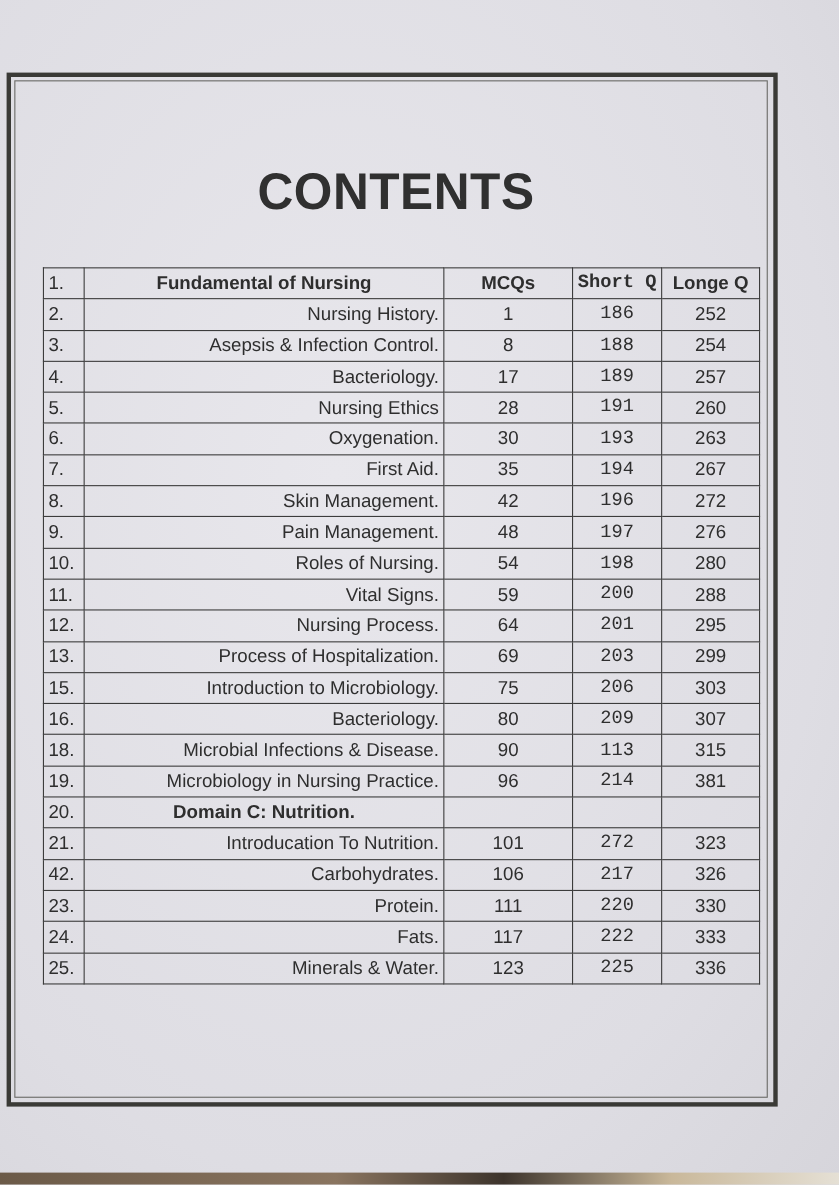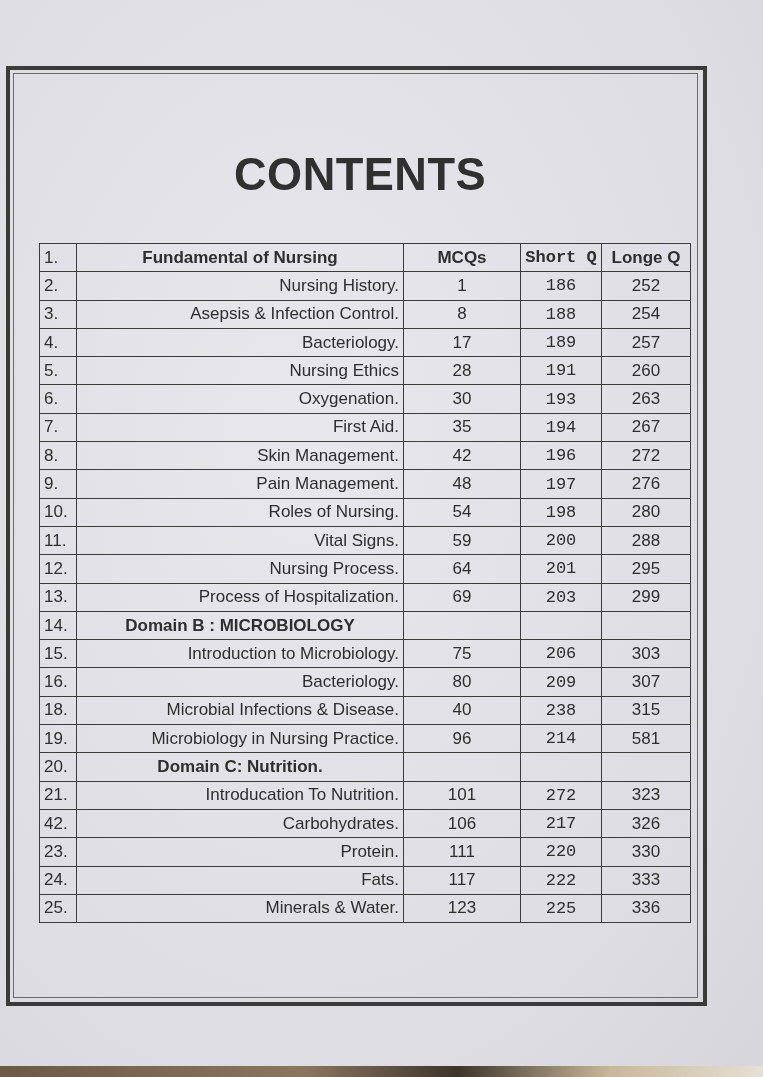--- a/index.html
+++ b/index.html
@@ -180,54 +180,47 @@
           <td class="c-short">201</td>
           <td class="c-long">295</td>
         </tr>
         <tr>
           <td class="c-num">13.</td>
           <td class="c-title">Process of Hospitalization.</td>
           <td class="c-mcq">69</td>
           <td class="c-short">203</td>
           <td class="c-long">299</td>
         </tr>
-        <tr class="section">
-          <td class="c-num">14.</td>
-          <td class="c-title">Domain B : MICROBIOLOGY</td>
-          <td class="c-mcq"></td>
-          <td class="c-short"></td>
-          <td class="c-long"></td>
-        </tr>
         <tr>
           <td class="c-num">15.</td>
           <td class="c-title">Introduction to Microbiology.</td>
           <td class="c-mcq">75</td>
           <td class="c-short">206</td>
           <td class="c-long">303</td>
         </tr>
         <tr>
           <td class="c-num">16.</td>
           <td class="c-title">Bacteriology.</td>
           <td class="c-mcq">80</td>
           <td class="c-short">209</td>
           <td class="c-long">307</td>
         </tr>
         <tr>
           <td class="c-num">18.</td>
           <td class="c-title">Microbial Infections &amp; Disease.</td>
-          <td class="c-mcq">40</td>
-          <td class="c-short">238</td>
+          <td class="c-mcq">90</td>
+          <td class="c-short">113</td>
           <td class="c-long">315</td>
         </tr>
         <tr>
           <td class="c-num">19.</td>
           <td class="c-title">Microbiology in Nursing Practice.</td>
           <td class="c-mcq">96</td>
           <td class="c-short">214</td>
-          <td class="c-long">581</td>
+          <td class="c-long">381</td>
         </tr>
         <tr class="section">
           <td class="c-num">20.</td>
           <td class="c-title">Domain C: Nutrition.</td>
           <td class="c-mcq"></td>
           <td class="c-short"></td>
           <td class="c-long"></td>
         </tr>
         <tr>
           <td class="c-num">21.</td>

